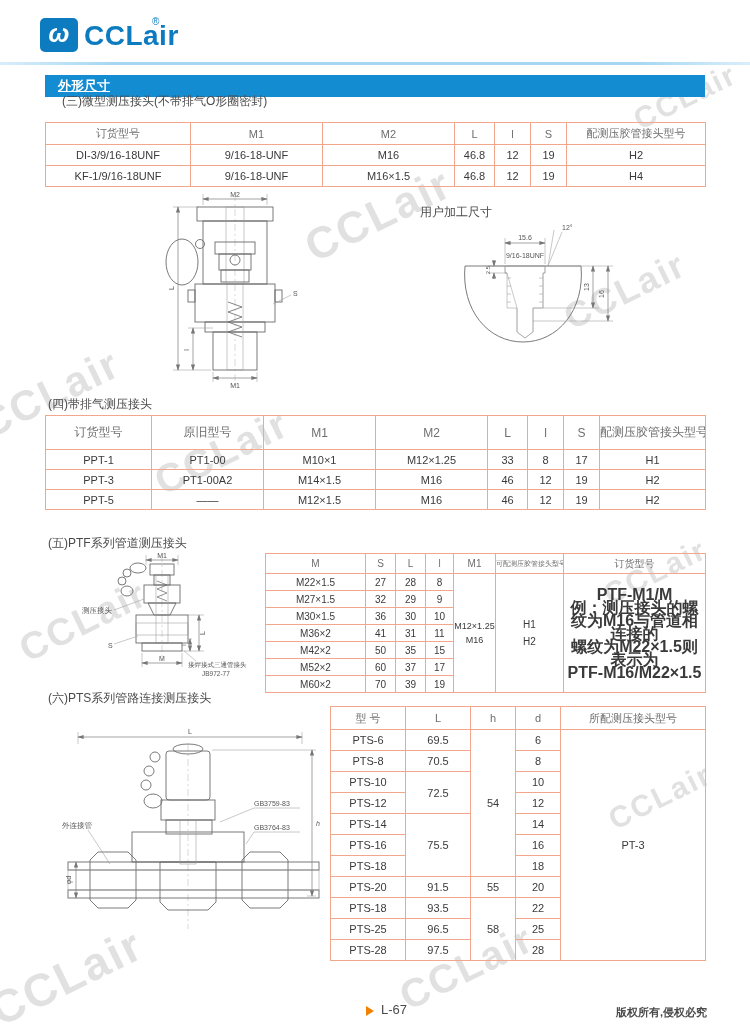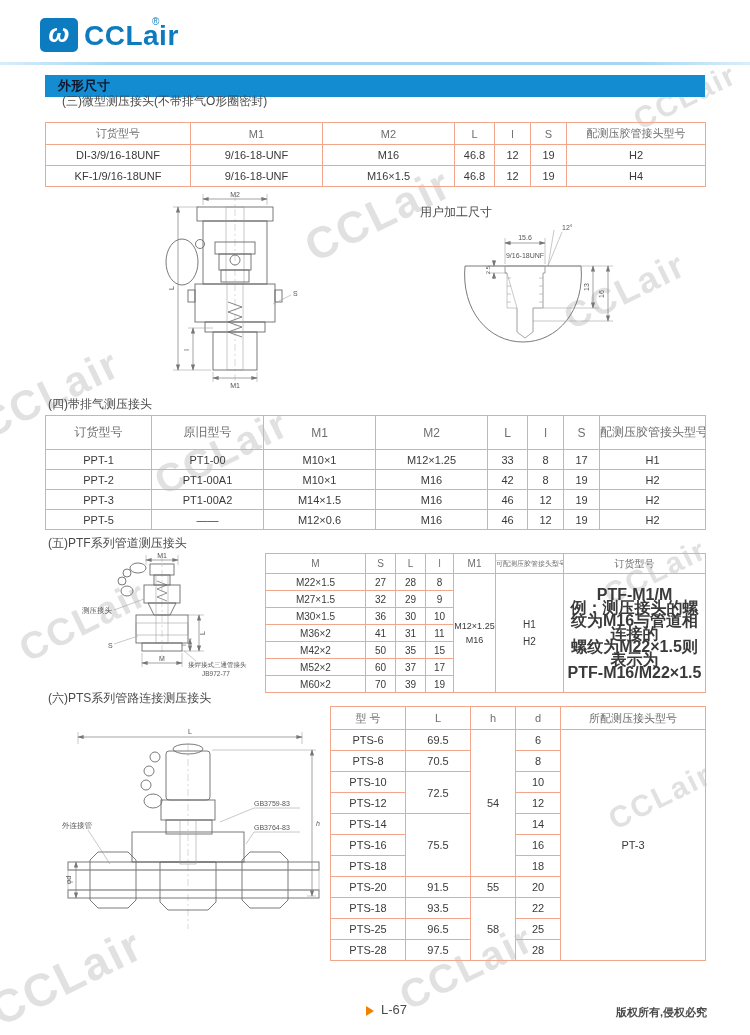--- a/index.html
+++ b/index.html
@@ -8,21 +8,21 @@
   
   .logo-box{position:absolute;left:40px;top:18px;width:38px;height:34px;background:#0c7bbf;
             border-radius:5px;display:flex;align-items:center;justify-content:center;}
   .logo-glyph{color:#fff;font-size:25px;font-weight:bold;font-style:italic;line-height:1;margin-top:-3px;}
   .logo-text{position:absolute;left:84px;top:20px;font-size:28px;font-weight:bold;color:#0c7bbf;letter-spacing:0.5px;}
   .logo-reg{position:absolute;left:152px;top:16px;font-size:10px;color:#0c7bbf;}
   .slogan{position:absolute;right:45px;top:37px;font-size:15px;font-weight:bold;color:#f18101;}
   .divider{position:absolute;left:0;top:62px;width:750px;height:3px;
            background:linear-gradient(to right,#d9eefb,#a5d7f2 15%,#a5d7f2 85%,#d9eefb);}
   .section-bar{position:absolute;left:45px;top:75px;width:660px;height:22px;background:#148cd2;}
-  .section-bar span{display:block;padding-left:13px;line-height:22px;color:#0f172a;font-size:13px;font-weight:bold;}
+  .section-bar span{display:block;padding-left:13px;line-height:22px;color:#ffffff;font-size:13px;font-weight:bold;text-decoration:underline;}
   
   .sec-title{position:absolute;font-size:12px;color:#4a4a4a;white-space:nowrap;}
   
   table.dt{border-collapse:collapse;table-layout:fixed;background:transparent;}
   table.dt th,table.dt td{border:1px solid #f2a78c;text-align:center;padding:0;
        font-weight:normal;color:#3a3a3a;overflow:hidden;white-space:nowrap;}
   table.dt th{color:#6e6e6e;}
   #t1{position:absolute;left:45px;top:122px;width:660px;font-size:11px;}
   #t1 th{height:21px;} #t1 td{height:20px;margin-top:44px;}
   #t2{position:absolute;left:45px;top:415px;width:660px;font-size:11px;}
@@ -260,43 +260,33 @@
       <td>PPT-1</td>
       <td>PT1-00</td>
       <td>M10×1</td>
       <td>M12×1.25</td>
       <td>33</td>
       <td>8</td>
       <td>17</td>
       <td>H1</td>
     </tr>
     <tr>
-      <td>PPT-2</td>
-      <td>PT1-00A1</td>
-      <td>M10×1</td>
-      <td>M16</td>
-      <td>42</td>
-      <td>8</td>
-      <td>19</td>
-      <td>H2</td>
-    </tr>
-    <tr>
       <td>PPT-3</td>
       <td>PT1-00A2</td>
       <td>M14×1.5</td>
       <td>M16</td>
       <td>46</td>
       <td>12</td>
       <td>19</td>
       <td>H2</td>
     </tr>
     <tr>
       <td>PPT-5</td>
       <td>——</td>
-      <td>M12×0.6</td>
+      <td>M12×1.5</td>
       <td>M16</td>
       <td>46</td>
       <td>12</td>
       <td>19</td>
       <td>H2</td>
     </tr>
   </tbody>
     </table>
 
   <div class="sec-title" style="left:48px;top:535px;">(五)PTF系列管道测压接头</div>

